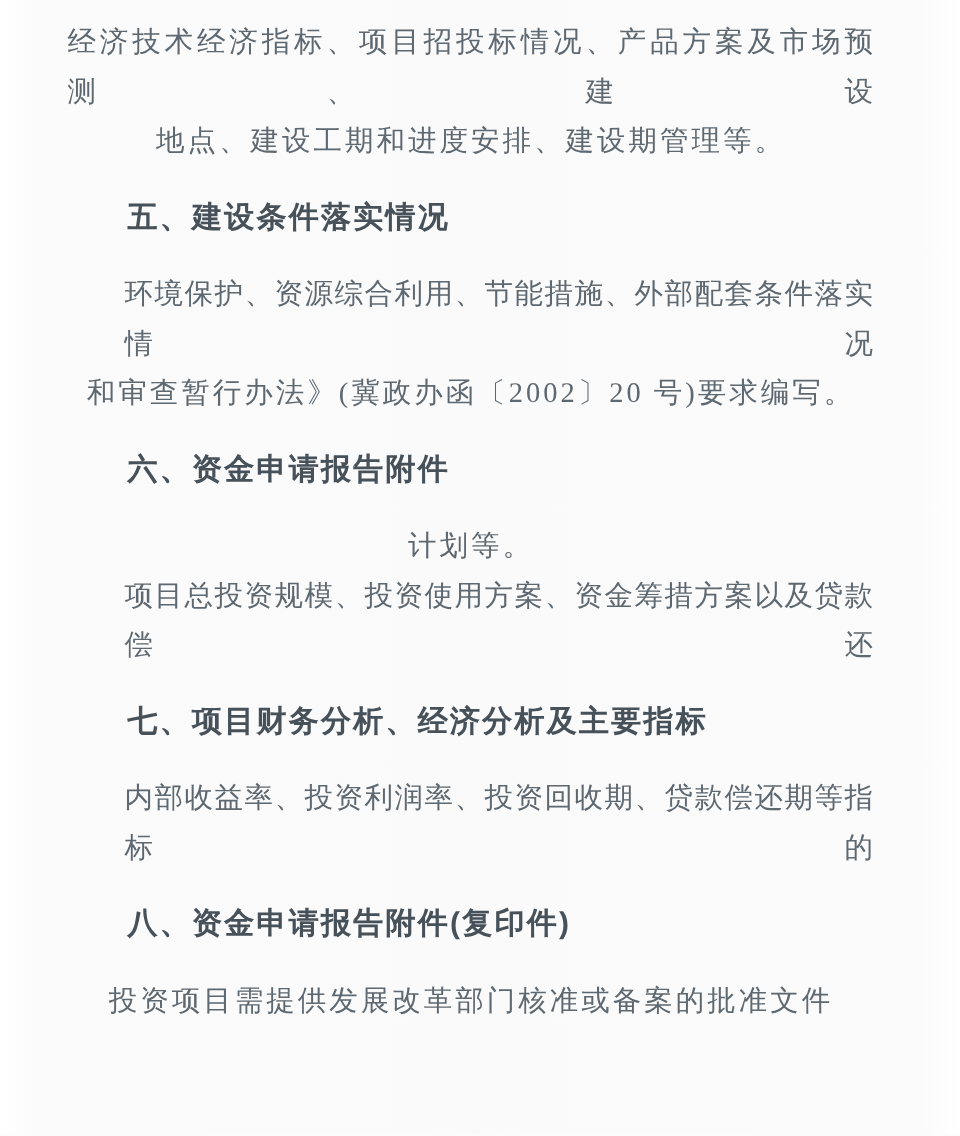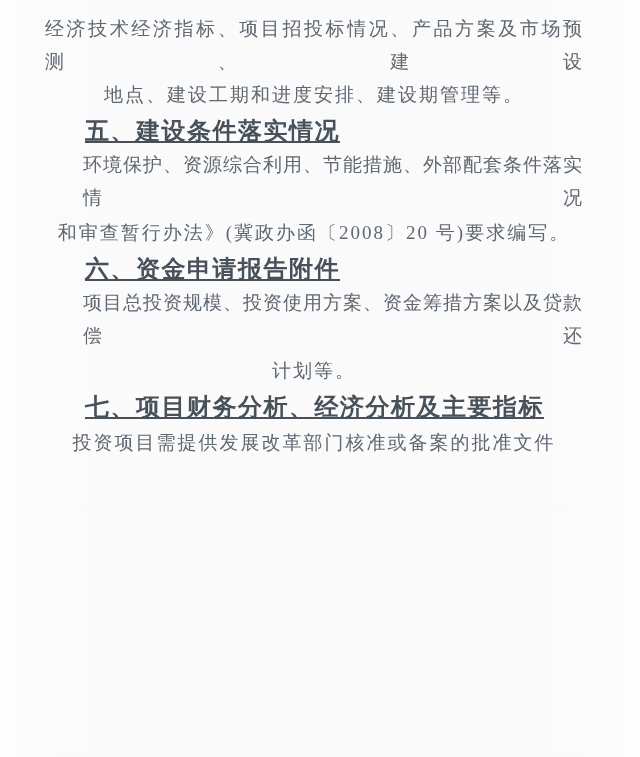--- a/index.html
+++ b/index.html
@@ -34,42 +34,43 @@
   }
   .full {
     white-space: normal;
     text-align: justify;
     text-align-last: justify;
     letter-spacing: 1px;
   }
   .short {
     letter-spacing: 2px;
   }
-  .indent { padding-left: 38px; font-family: Liberation Mono, monospace; }
+  .indent { padding-left: 38px; }
   .heading {
     font-family: "Liberation Sans", "DejaVu Sans", sans-serif;
     font-weight: 700;
-    font-size: 24px;
+    font-size: 20px;
     line-height: 33px;
     color: var(--heading-text);
     letter-spacing: 1.5px;
     padding-left: 40px;
-    margin: 3px 0;
+    margin: 18px 0;
     white-space: nowrap;
-    text-decoration: underline;
   }
 </style>
 </head>
 <body>
 
 <div class="page">
   <div class="line full">经济技术经济指标、项目招投标情况、产品方案及市场预测、建设</div>
   <div class="line short">地点、建设工期和进度安排、建设期管理等。</div>
   <div class="heading">五、建设条件落实情况</div>
   <div class="line full indent">环境保护、资源综合利用、节能措施、外部配套条件落实情况</div>
-  <div class="line short">和审查暂行办法》(冀政办函〔2008〕20 号)要求编写。</div>
+  <div class="line short">和审查暂行办法》(冀政办函〔2002〕20 号)要求编写。</div>
   <div class="heading">六、资金申请报告附件</div>
+  <div class="line short">计划等。</div>
   <div class="line full indent">项目总投资规模、投资使用方案、资金筹措方案以及贷款偿还</div>
-  <div class="line short">计划等。</div>
   <div class="heading">七、项目财务分析、经济分析及主要指标</div>
+  <div class="line full indent">内部收益率、投资利润率、投资回收期、贷款偿还期等指标的</div>
+  <div class="heading">八、资金申请报告附件(复印件)</div>
   <div class="line short">投资项目需提供发展改革部门核准或备案的批准文件</div>
 
 </div>
 
 </body></html>

